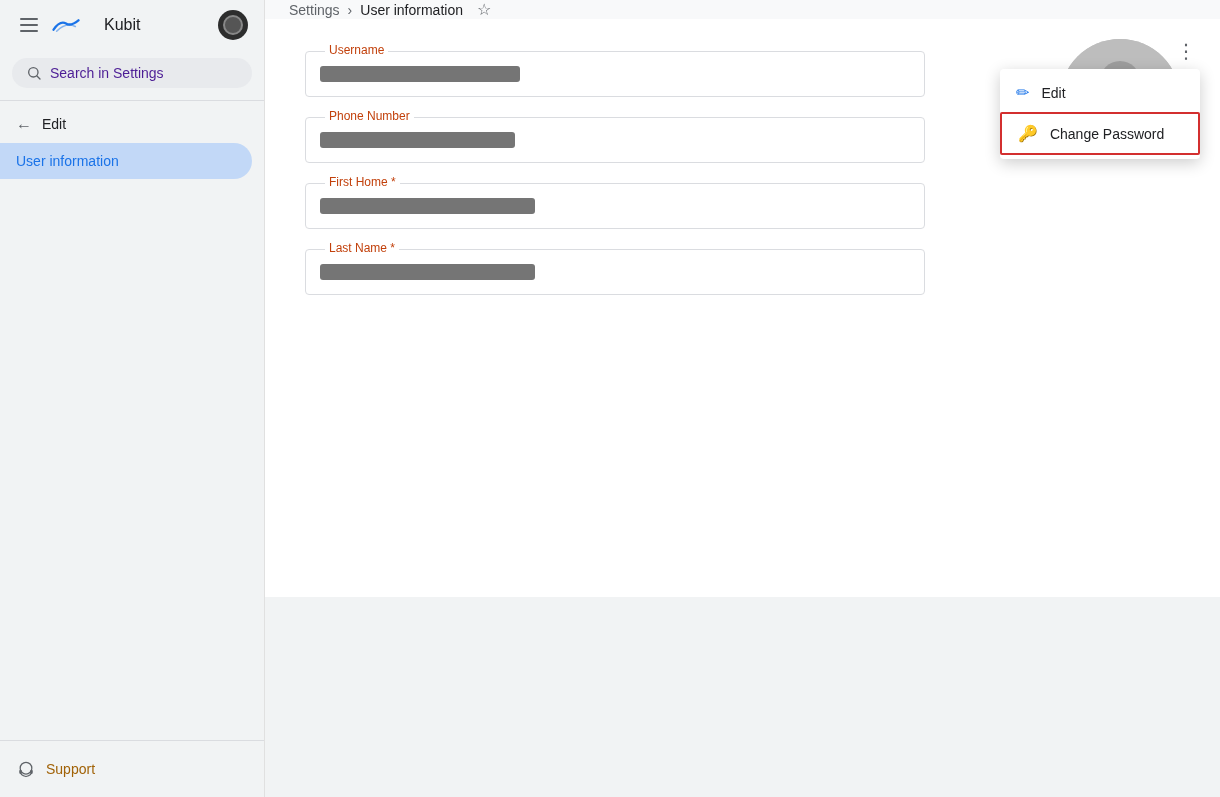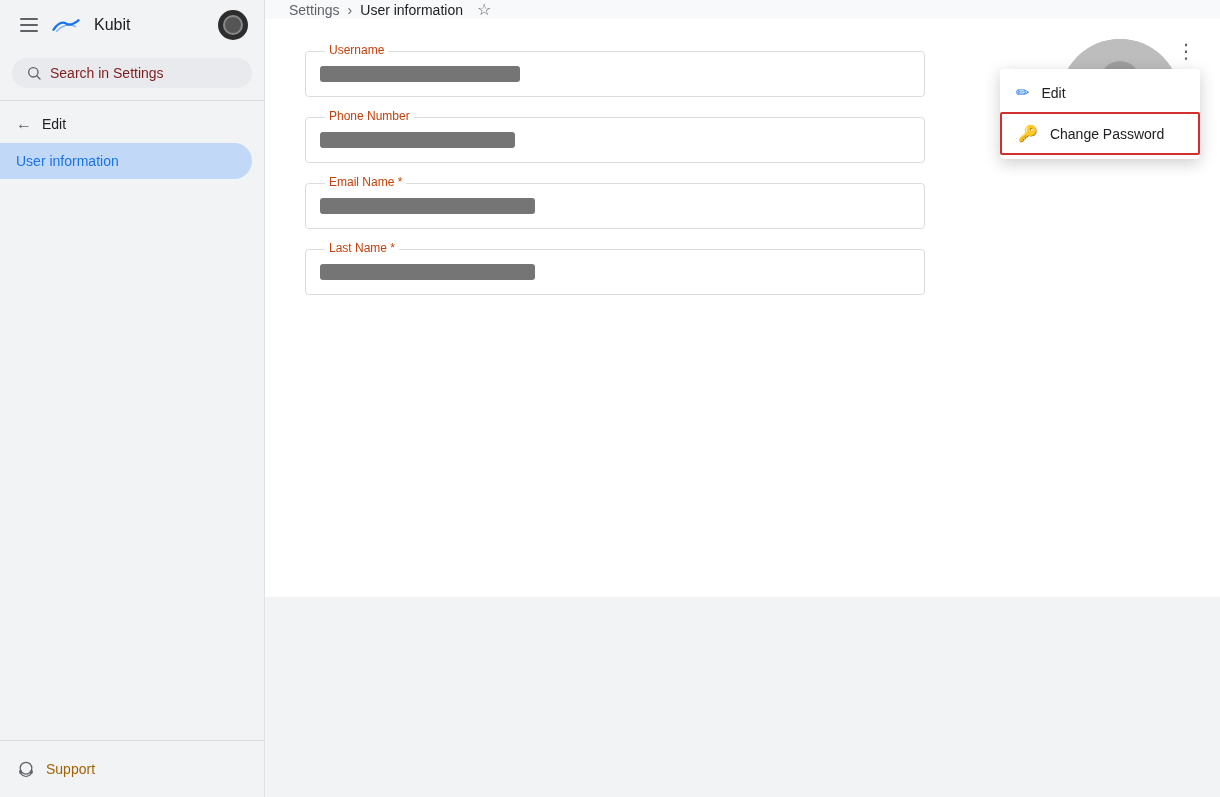--- a/index.html
+++ b/index.html
@@ -31,21 +31,21 @@
     .hamburger-icon span {
       display: block;
       width: 18px;
       height: 2px;
       background: #5f6368;
       border-radius: 1px;
     }
     .brand {
       display: flex;
       align-items: center;
-      gap: 14px;
+      gap: 24px;
     }
     .brand-logo {
       width: 28px;
       height: 20px;
     }
     .brand-name {
       font-size: 16px;
       font-weight: 500;
       color: #202124;
     }
@@ -75,21 +75,21 @@
       align-items: center;
       padding: 7px 14px;
       gap: 8px;
       cursor: text;
     }
     .search-bar .search-icon-svg {
       color: #5f6368;
     }
     .search-placeholder {
       font-size: 14px;
-      color: #7f1d1d;
+      color: #4c1d95;
     }
 
     .sidebar-divider {
       border: none;
       border-top: 1px solid #dadce0;
       margin: 4px 0;
     }
 
     .home-link {
       display: flex;
@@ -382,21 +382,21 @@
 
 
       <div class="form-field">
         <span class="form-field-label">Phone Number</span>
         <div class="form-field-input" style="display:flex; align-items:center;">
           <span class="field-value-block" style="width:195px;"></span>
         </div>
       </div>
 
       <div class="form-field">
-        <span class="form-field-label">Email Name *</span>
+        <span class="form-field-label">First Home *</span>
         <div class="form-field-input" style="display:flex; align-items:center;">
           <span class="field-value-block" style="width:215px;"></span>
         </div>
       </div>
 
       <div class="form-field">
         <span class="form-field-label">Last Name *</span>
         <div class="form-field-input" style="display:flex; align-items:center;">
           <span class="field-value-block" style="width:215px;"></span>
         </div>

